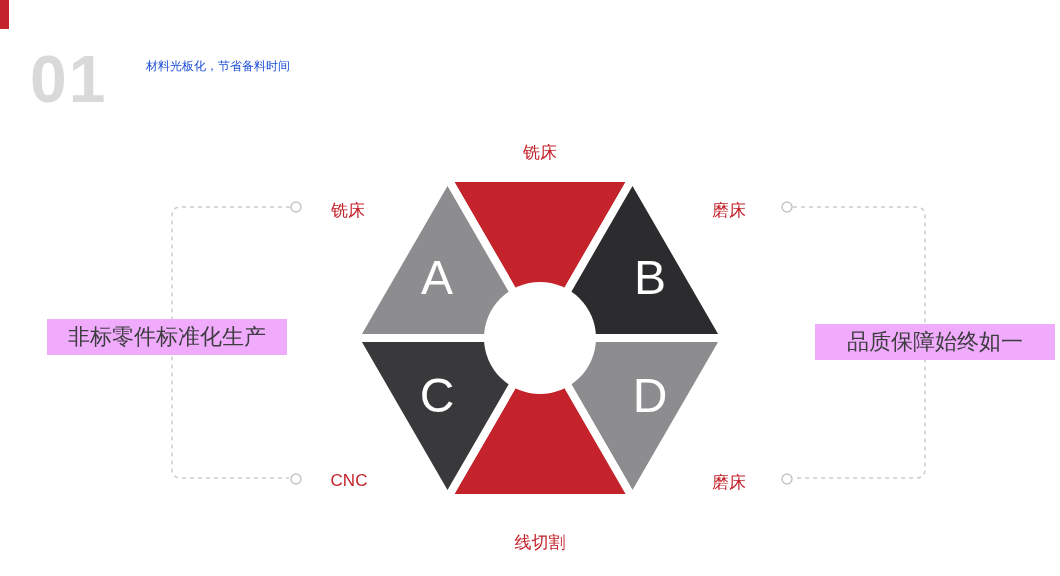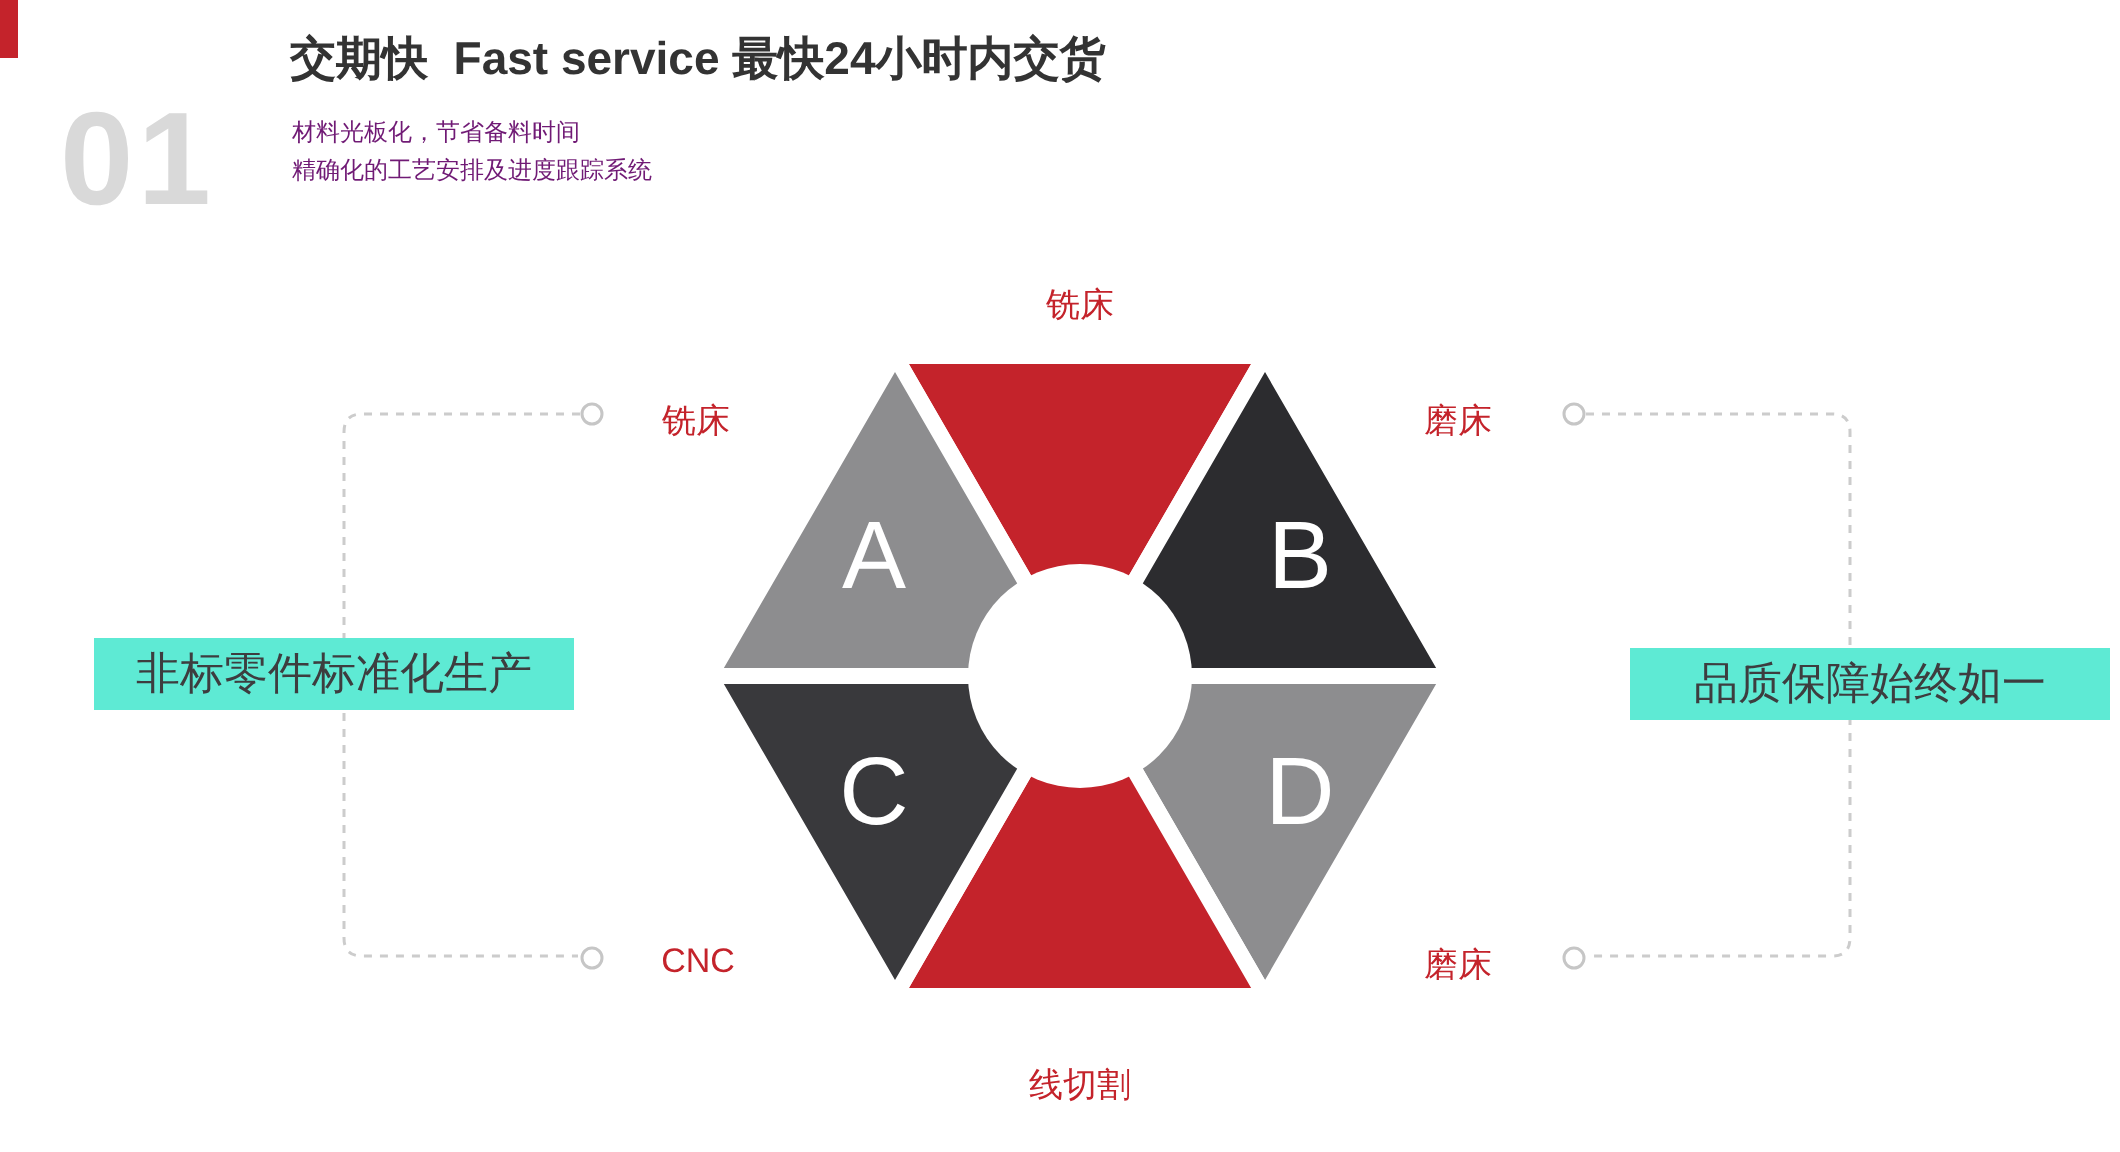--- a/index.html
+++ b/index.html
@@ -16,51 +16,49 @@
   .big-index{
     position:absolute;left:30px;top:8px;
     font-size:66px;font-weight:bold;color:#d9d9d9;line-height:1;letter-spacing:2px;margin-top:38px;
   }
   .title{
     position:absolute;left:145px;top:14px;
     font-size:23px;font-weight:bold;color:#333333;white-space:pre;
   }
   .bullets{
     position:absolute;left:146px;top:57px;
-    font-size:12px;color:#701a75;line-height:19px;
+    font-size:12px;color:#1d4ed8;line-height:19px;
   }
   .diagram-svg{position:absolute;left:0;top:0;}
   .dash{fill:none;stroke:#cccccc;stroke-width:1.5;stroke-dasharray:4 4;}
   .node{fill:#ffffff;stroke:#c6c6c6;stroke-width:1.5;}
   .seg{stroke:#ffffff;stroke-width:8;stroke-linejoin:round;}
   .seg-letter{
     fill:#ffffff;font-size:48px;text-anchor:middle;
     font-family:"Liberation Sans","DejaVu Sans",sans-serif;
   }
   .label{
     position:absolute;width:120px;text-align:center;
     font-size:17px;color:#c4232b;
   }
   .caption{
     position:absolute;width:240px;text-align:center;
-    font-size:22px;color:#3d3d3f;background:#5eead4;padding:3px 0;
+    font-size:22px;color:#3d3d3f;background:#f0abfc;padding:3px 0;
   }
 </style>
 </head>
 <body>
 
 <div class="stage">
 
   <div class="accent-bar"></div>
   <div class="big-index">01</div>
-  <div class="title">交期快  Fast service 最快24小时内交货</div>
 
   <div class="bullets">
     <div>材料光板化，节省备料时间</div>
-    <div>精确化的工艺安排及进度跟踪系统</div>
   </div>
 
   <svg class="diagram-svg" width="1060" height="576" viewBox="0 0 1060 576">
 
     <path class="dash" d="M 290 207 H 181 Q 172 207 172 216 V 469 Q 172 478 181 478 H 289"></path>
     <path class="dash" d="M 793 207 H 916 Q 925 207 925 216 V 469 Q 925 478 916 478 H 794"></path>
     <circle class="node" cx="296" cy="207" r="5"></circle>
     <circle class="node" cx="296" cy="479" r="5"></circle>
     <circle class="node" cx="787" cy="207" r="5"></circle>
     <circle class="node" cx="787" cy="479" r="5"></circle>

